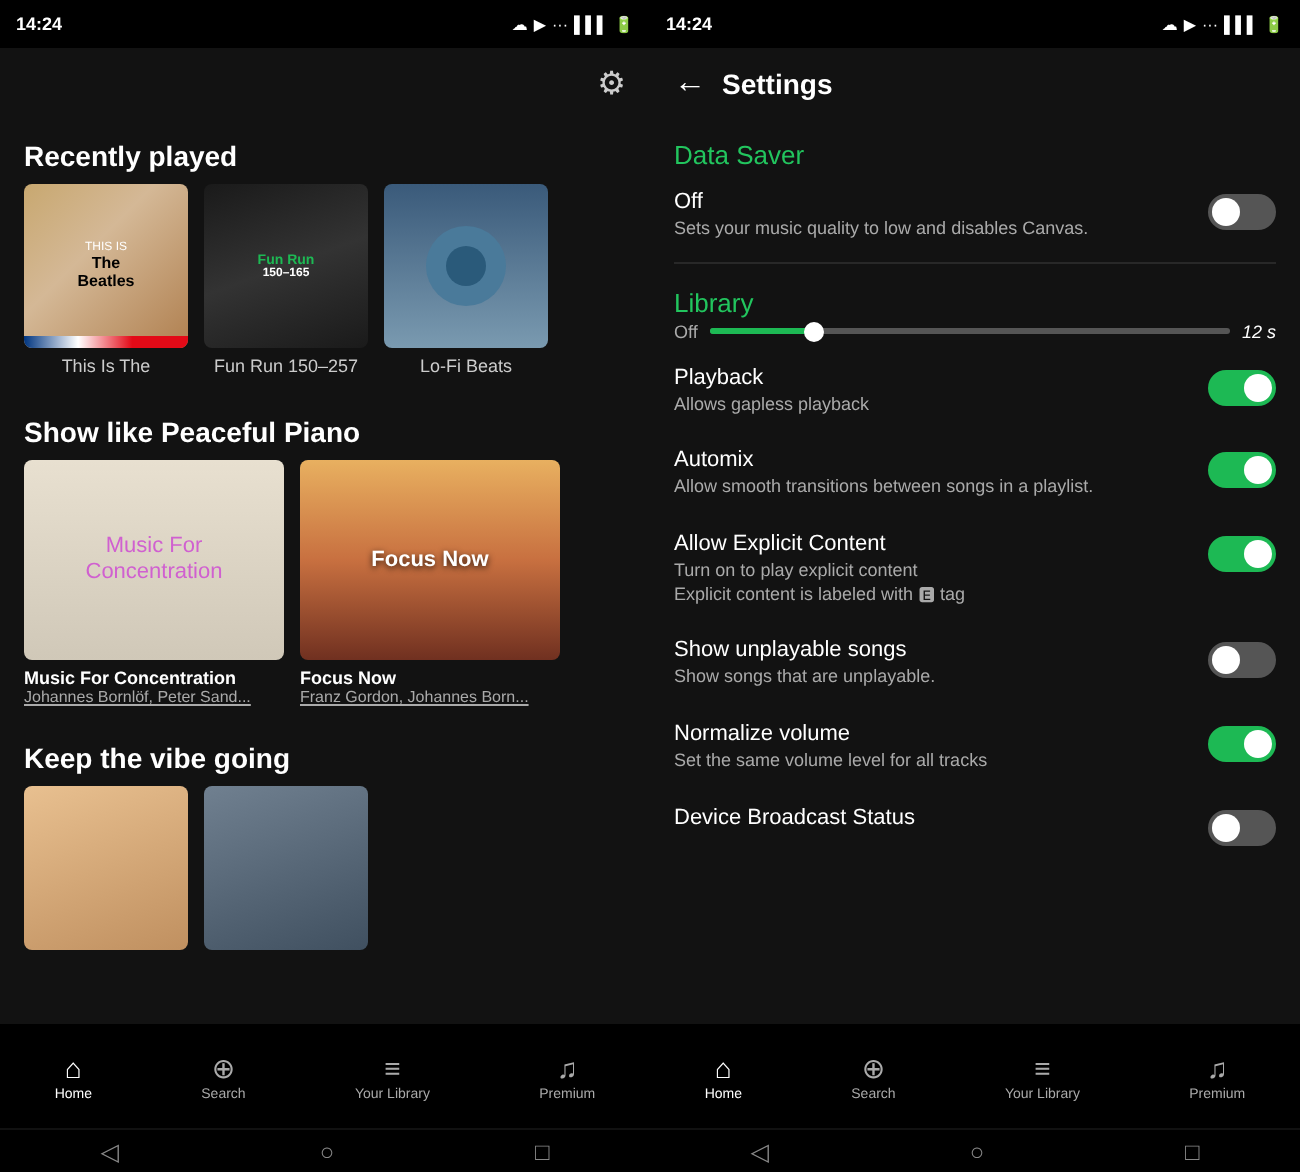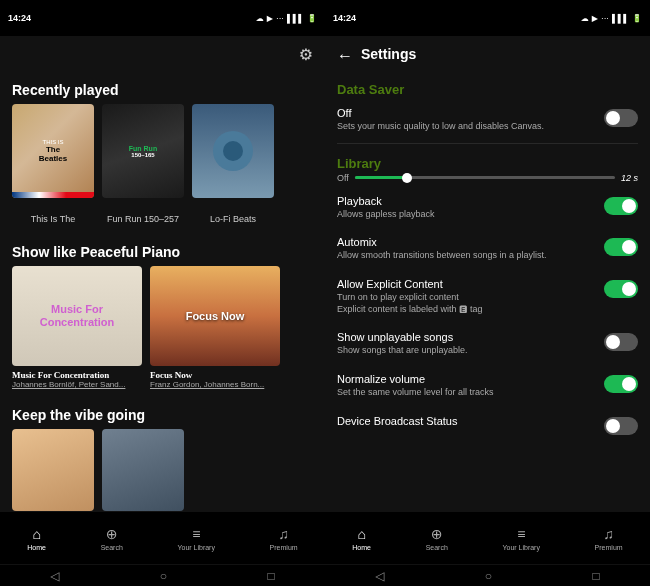--- a/index.html
+++ b/index.html
@@ -29,21 +29,21 @@
       height: 586px;
       background: #121212;
       display: flex;
       flex-direction: column;
       overflow: hidden;
       position: relative;
     }
 
     
     .status-bar {
-      height: 36px;
+      height: 24px;
       background: #000;
       display: flex;
       align-items: center;
       justify-content: space-between;
       padding: 0 8px;
       font-size: 9px;
       color: #fff;
       flex-shrink: 0;
     }
     .status-bar .time { font-weight: bold; font-size: 9px; }
@@ -102,25 +102,25 @@
       padding: 0 12px 10px 12px;
       overflow: hidden;
     }
     .recent-item {
       display: flex;
       flex-direction: column;
       width: 82px;
     }
     .recent-thumb {
       width: 82px;
-      height: 94px;
+      height: 82px;
       border-radius: 4px;
       overflow: hidden;
       background: #333;
-      margin-bottom: 16px;
+      margin-bottom: 4px;
       display: flex;
       align-items: center;
       justify-content: center;
       font-size: 8px;
       color: #fff;
       text-align: center;
       position: relative;
     }
     .recent-label {
       color: #ccc;
@@ -182,39 +182,38 @@
       margin-bottom: 4px;
       display: flex;
       align-items: center;
       justify-content: center;
       position: relative;
     }
     .more-title {
       color: #fff;
       font-size: 9px;
       font-weight: bold;
-      font-family: Liberation Serif, serif;
     }
     .more-artist {
       color: #aaa;
       font-size: 8px;
       white-space: nowrap;
       overflow: hidden;
       text-overflow: ellipsis;
       text-decoration: underline;
     }
 
     
     .thumb-concentration {
       background: linear-gradient(180deg, #e8e0d0 0%, #d0c8b8 100%);
     }
     .thumb-concentration-text {
       font-size: 11px;
       color: #d060d0;
-      font-weight: bold;
+      font-weight: normal;
       text-align: center;
       padding: 8px;
       line-height: 1.2;
     }
 
     
     .thumb-focus {
       background: linear-gradient(180deg, #e8b060 0%, #c87040 50%, #703020 100%);
     }
     .thumb-focus-text {
@@ -275,23 +274,23 @@
       display: flex;
       align-items: center;
       justify-content: space-around;
       flex-shrink: 0;
       border-top: 1px solid #111;
     }
     .sys-btn { color: #888; font-size: 12px; }
 
     
     .settings-section-title {
-      color: #4d7c0f;
+      color: #22c55e;
       font-size: 13px;
-      font-weight: bold;
+      font-weight: normal;
       padding: 10px 28px 2px 12px;
     }
     .settings-item {
       padding: 8px 12px;
       display: flex;
       align-items: flex-start;
       justify-content: space-between;
       gap: 8px;
     }
     .settings-item-text { flex: 1; }

